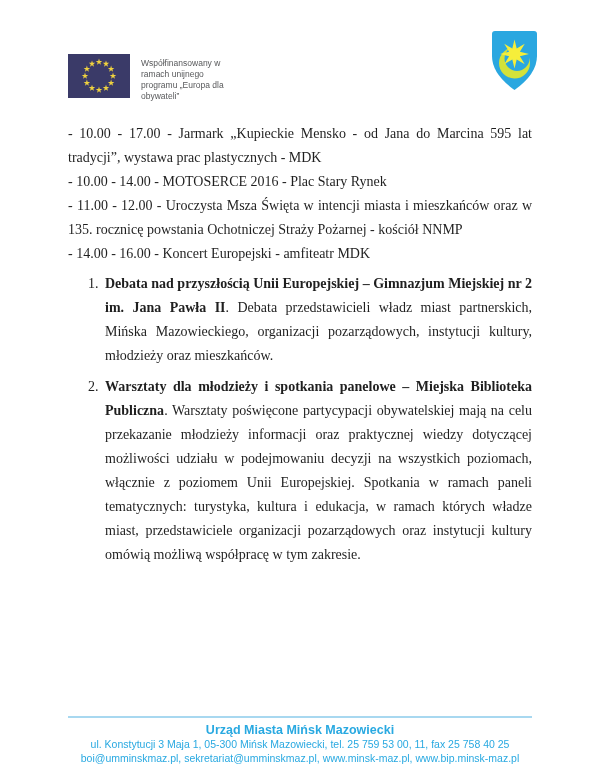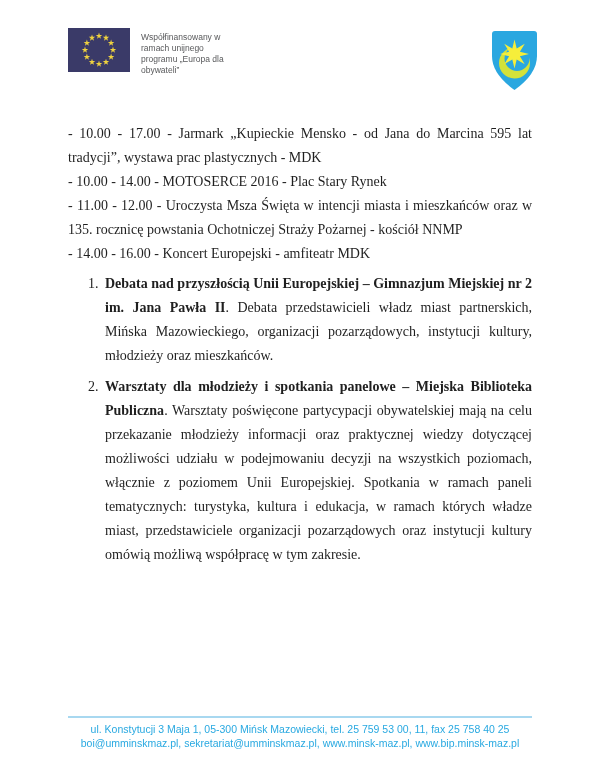--- a/index.html
+++ b/index.html
@@ -6,21 +6,21 @@
   .page{
     width:600px;height:777px;background:#ffffff;position:relative;
     margin:0 auto;font-family:"Liberation Serif", serif;color:#1f1f1f;
     overflow:hidden;box-sizing:border-box;
   }
   
   .header{
     display:flex;justify-content:space-between;align-items:flex-start;
     padding:28px 62px 0 68px;height:64px;
   }
-  .eu-block{display:flex;margin-top:0;}
+  .eu-block{display:flex;margin-top:26px;}
   .eu-flag{display:block;flex:0 0 auto;}
   .eu-caption{
     margin-left:11px;margin-top:4px;width:110px;
     font-family:"Liberation Sans", sans-serif;
     font-size:8.5px;line-height:11px;color:#58595b;
     white-space:pre-line;
   }
   .crest{display:block;margin-top:2px;}
   
   .content{margin:0 68px;font-size:14px;line-height:24px;}
@@ -95,17 +95,18 @@
       </div>
       <div class="li">
         <div class="num">2.</div>
         <div class="libody"><strong>Warsztaty dla młodzieży i spotkania panelowe – Miejska Biblioteka Publiczna</strong><span>. Warsztaty poświęcone partycypacji obywatelskiej mają na celu przekazanie młodzieży informacji oraz praktycznej wiedzy dotyczącej możliwości udziału w podejmowaniu decyzji na wszystkich poziomach, włącznie z poziomem Unii Europejskiej. Spotkania w ramach paneli tematycznych: turystyka, kultura i edukacja, w ramach których władze miast, przedstawiciele organizacji pozarządowych oraz instytucji kultury omówią możliwą współpracę w tym zakresie.</span></div>
       </div>
     </div>
   </div>
 
   <div class="footer">
     <div class="footer-line"></div>
+    <div class="footer-name">Urząd Miasta Mińsk Mazowiecki</div>
     <div class="footer-addr">ul. Konstytucji 3 Maja 1, 05-300 Mińsk Mazowiecki, tel. 25 759 53 00, 11, fax 25 758 40 25</div>
     <div class="footer-addr">boi@umminskmaz.pl, sekretariat@umminskmaz.pl, www.minsk-maz.pl, www.bip.minsk-maz.pl</div>
   </div>
 
 </div>
 
 </body></html>

